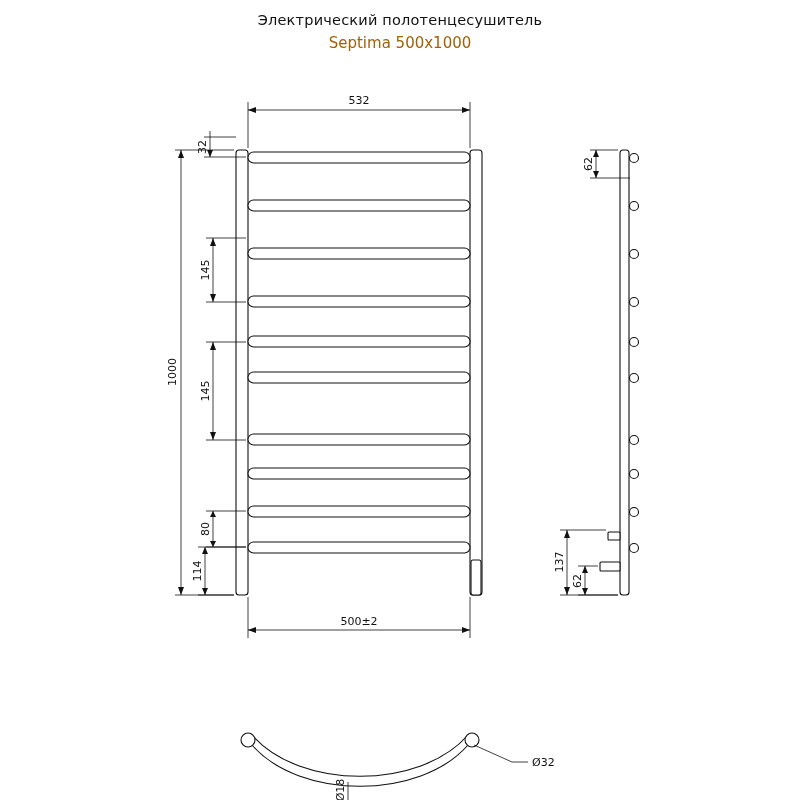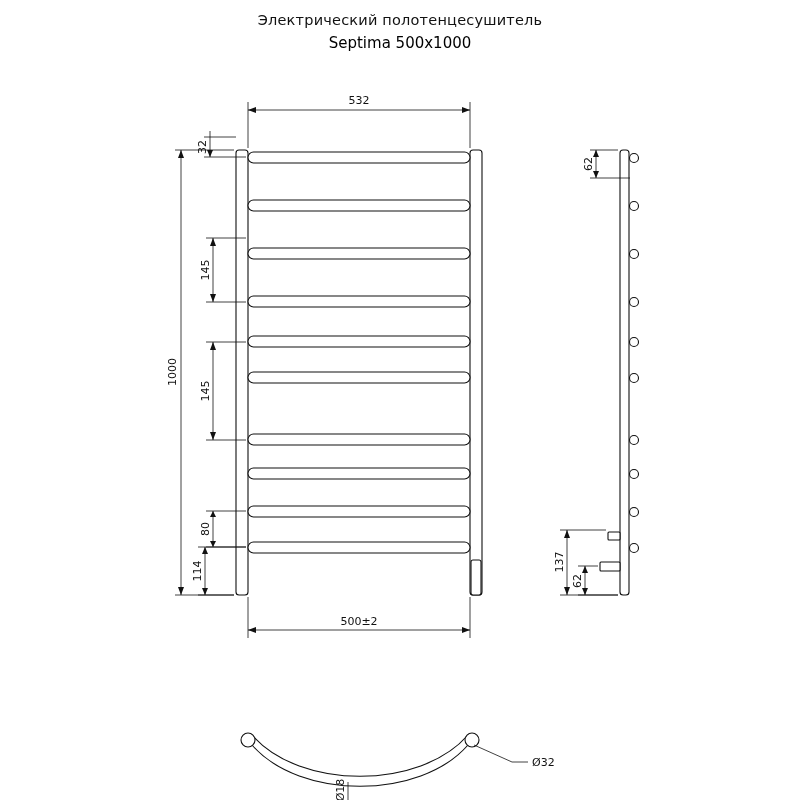--- a/index.html
+++ b/index.html
@@ -27,21 +27,21 @@
     text-align: center;
   }
   .title-main {
     font-size: 14.5px;
     letter-spacing: 0.2px;
     color: #111;
     line-height: 20px;
   }
   .title-sub {
     font-size: 15px;
-    color: #000000;
+    color: #a16207;
     line-height: 22px;
     margin-top: 2px;
   }
   svg {
     position: absolute;
     top: 0;
     left: 0;
     display: block;
   }
   .dim-text {

